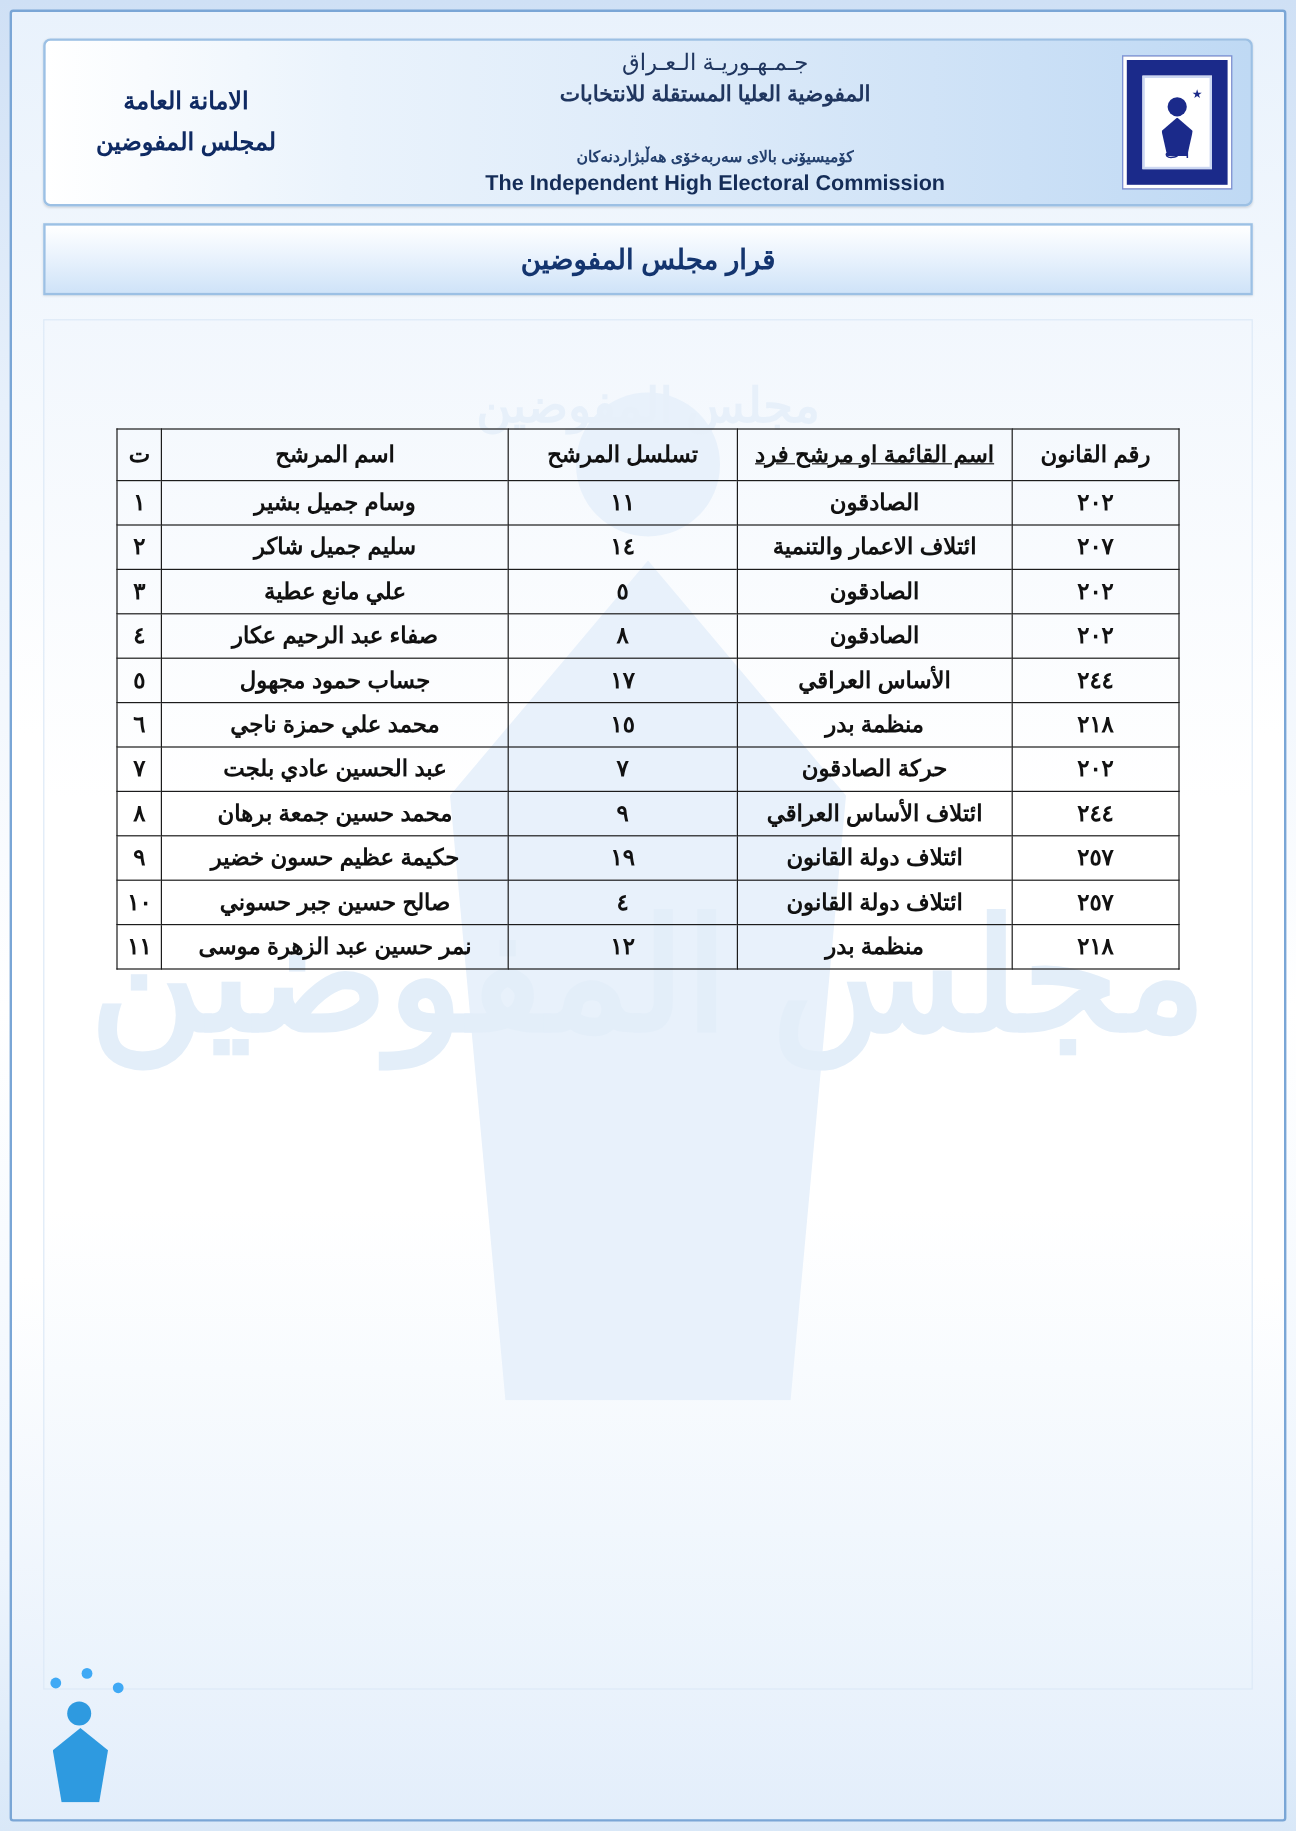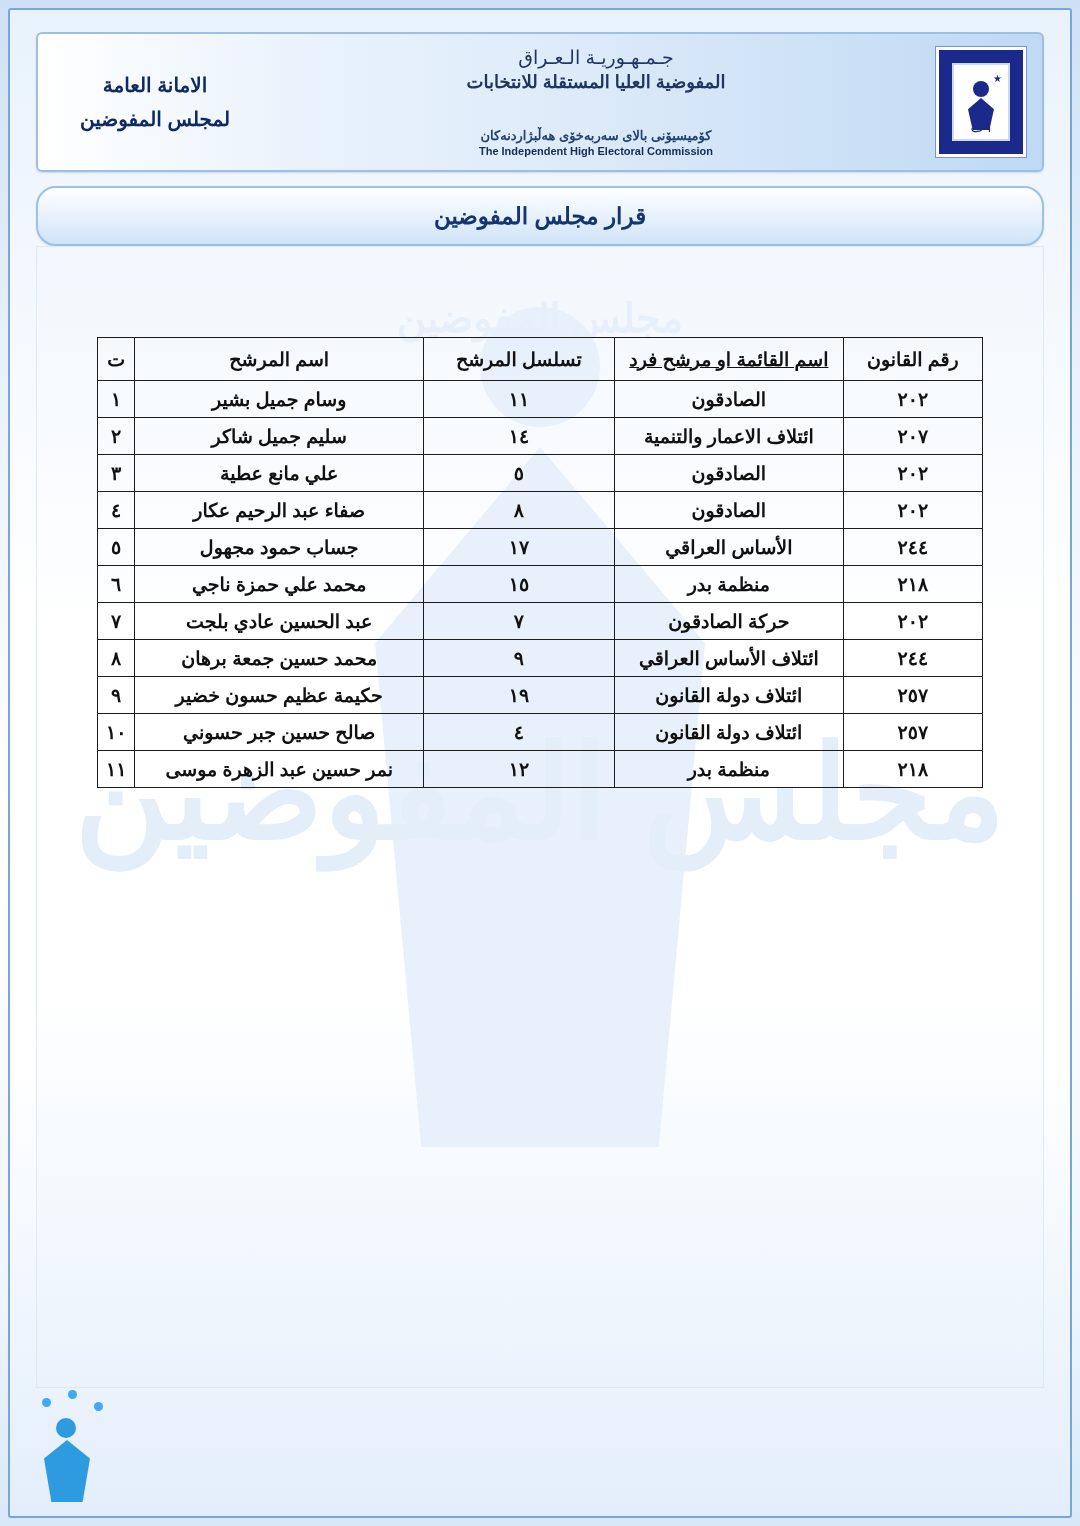--- a/index.html
+++ b/index.html
@@ -128,21 +128,21 @@
     letter-spacing: 1px;
     color: #20365f;
   }
   .hc-line3 {
     font-size: 13px;
     font-weight: bold;
     color: #24406e;
     margin-top: 32px;
   }
   .hc-line4 {
-    font-size: 11px;
+    font-size: 18px;
     font-weight: bold;
     color: #142c57;
     direction: ltr;
   }
 
   .header-right {
     flex: 0 0 auto;
     text-align: center;
     color: #0f2a63;
     font-size: 20px;
@@ -151,36 +151,37 @@
     padding-left: 10px;
     padding-right: 6px;
     min-width: 190px;
   }
 
   
   .title-bar {
     margin-top: 14px;
     height: 56px;
     border: 2px solid #9cc0e4;
-    border-radius: 20px;
+    border-radius: 0;
     background: linear-gradient(180deg,#ffffff 0%, #eaf3fd 45%, #cfe3f8 100%);
     display: flex;
     align-items: center;
     justify-content: center;
     box-shadow: 0 1px 2px rgba(0,0,0,.10);
   }
   .title-bar span {
     font-size: 23px;
     font-weight: bold;
     color: #14356f;
   }
 
   
   .body-area {
     position: relative;
+    margin-top: 20px;
     min-height: 1140px;
     background: linear-gradient(180deg,#f2f7fd 0%, #ffffff 35%, #ffffff 65%, #eaf3fc 100%);
     border: 1px solid #dce9f7;
   }
 
   .watermark {
     position: absolute;
     inset: 0;
     overflow: hidden;
     z-index: 1;

